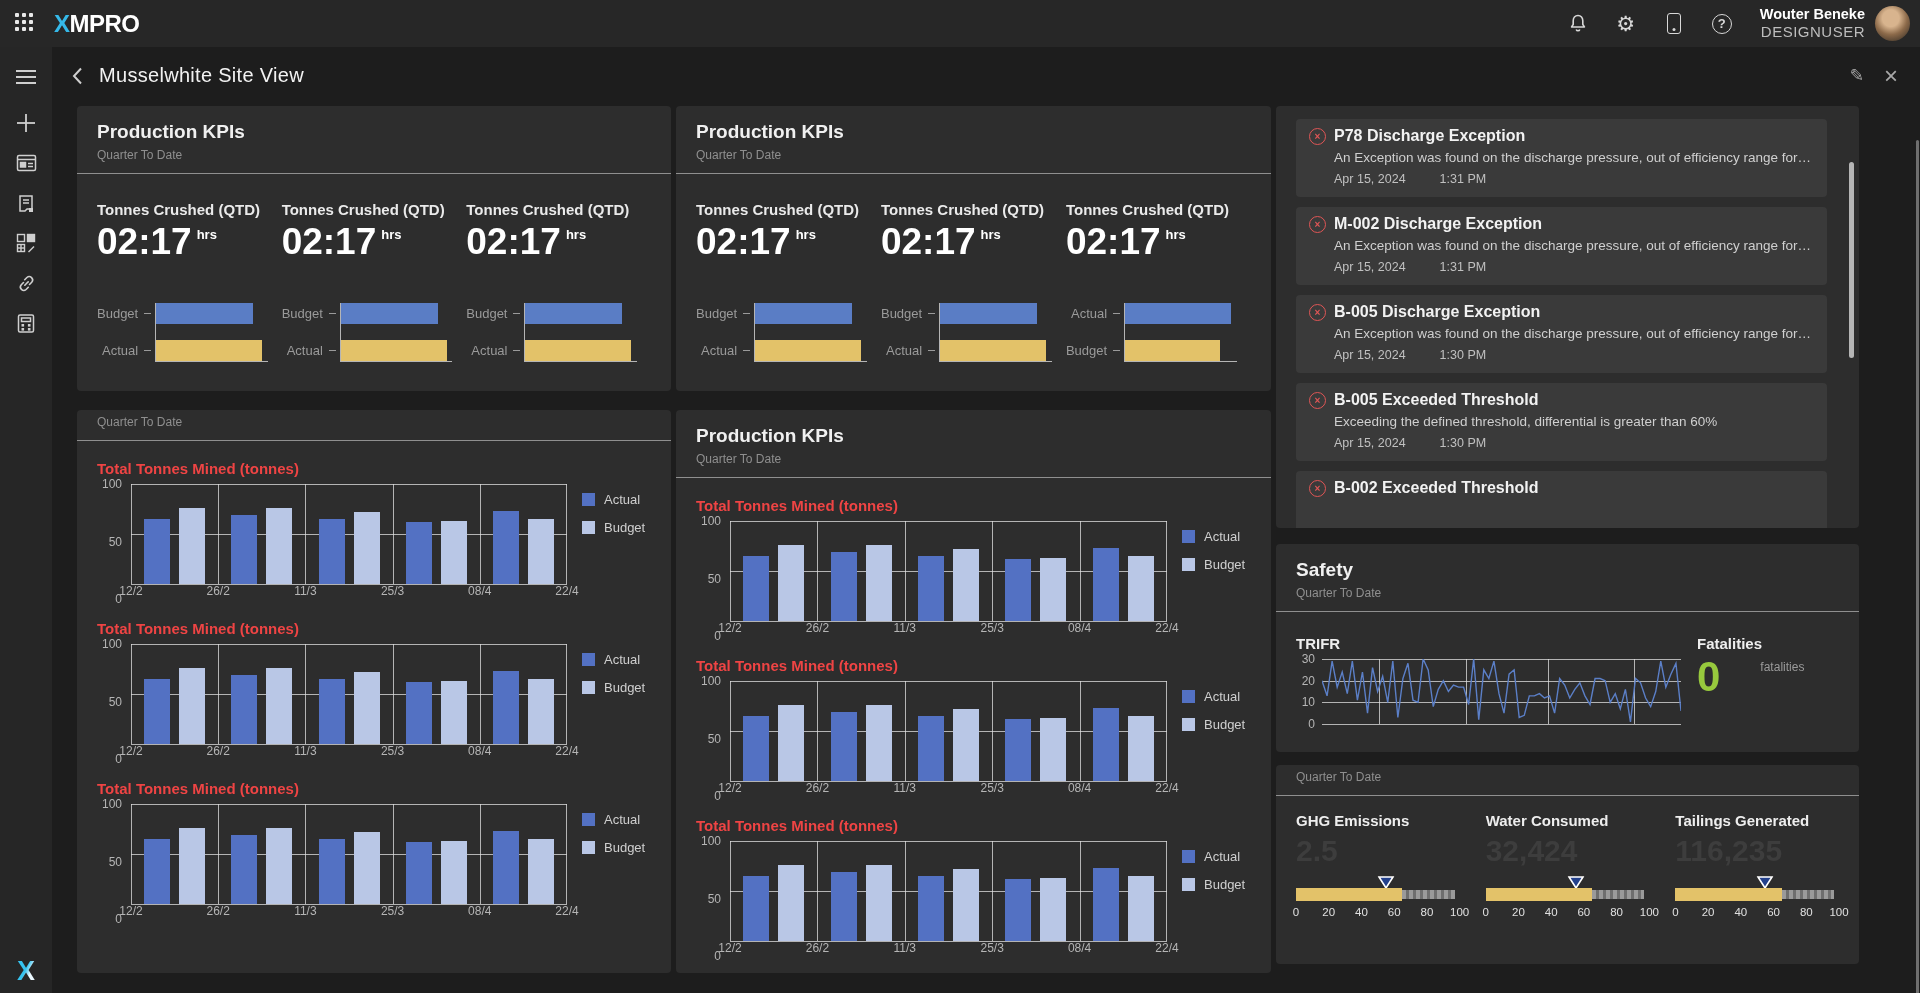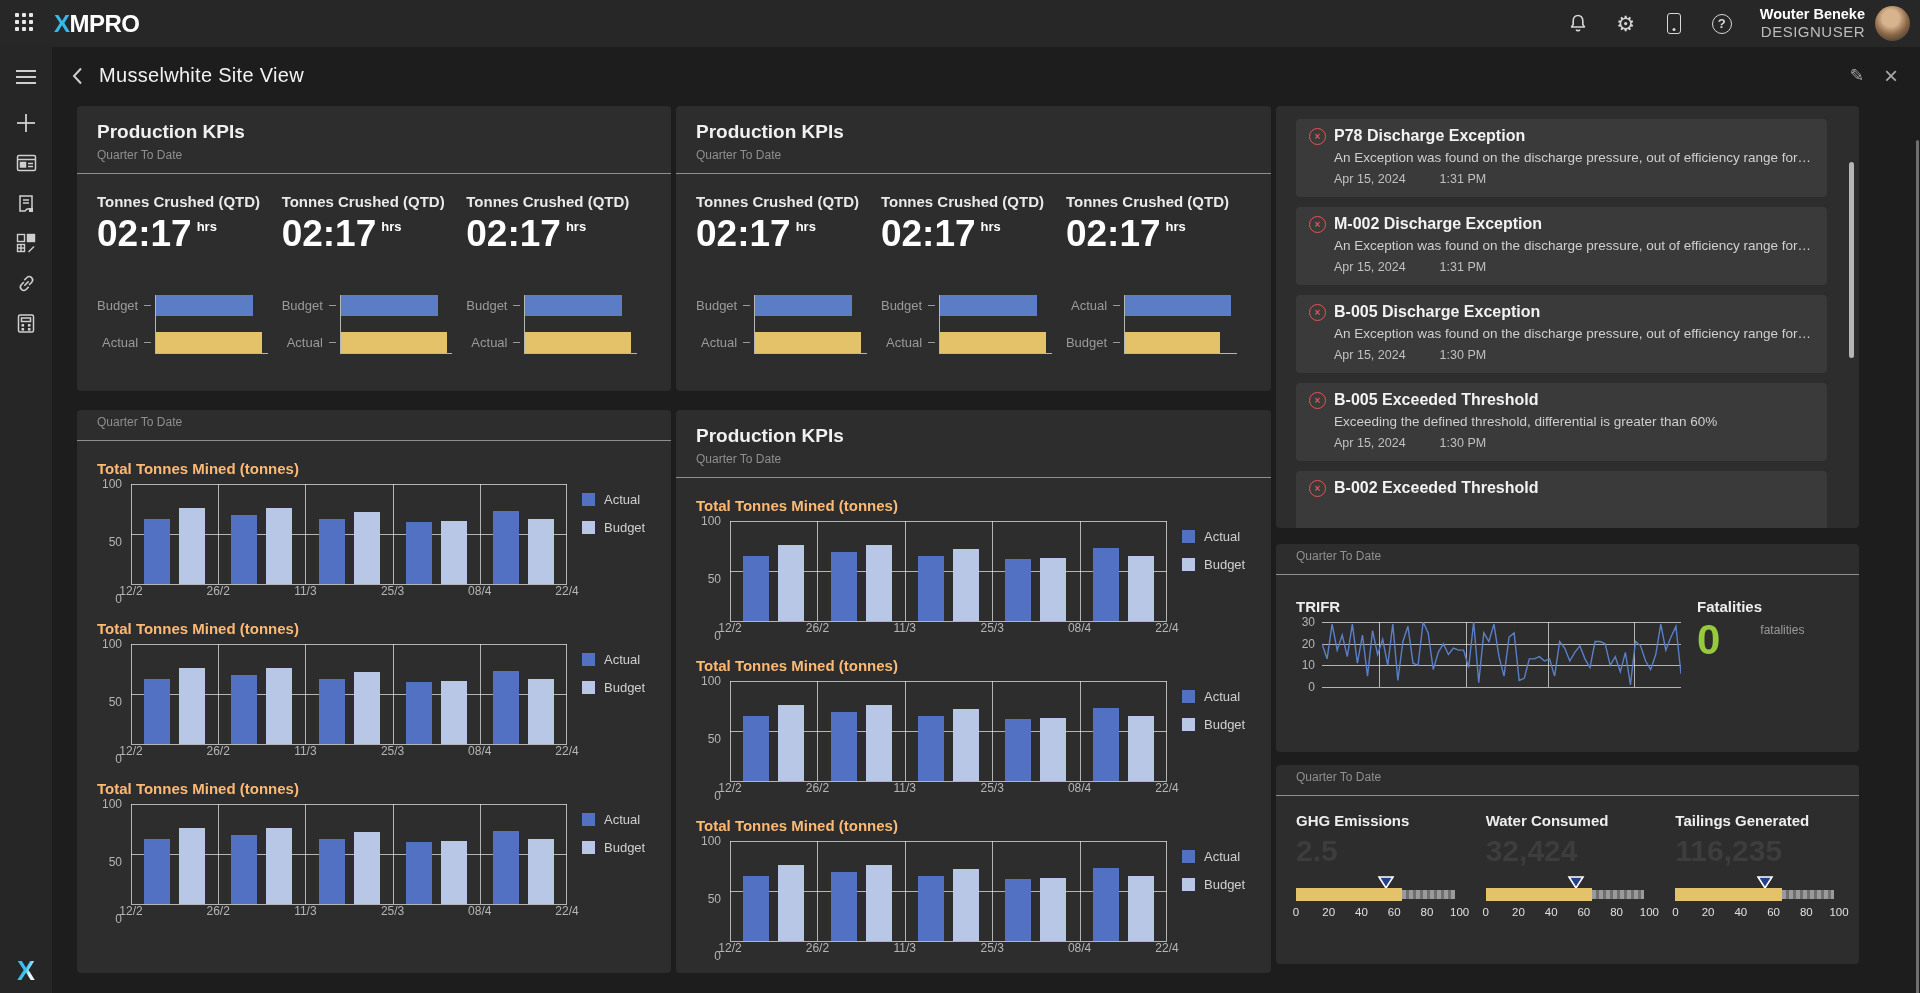--- a/index.html
+++ b/index.html
@@ -65,41 +65,41 @@
 
   .panel { background:#2d2d2d; border-radius:4px; position:relative; overflow:hidden; padding:0 20px; }
   .p-title { font-size:19px; font-weight:bold; color:#f0f0f0; padding-top:15px; }
   .p-sub { font-size:12px; color:#8f8f8f; margin-top:5px; }
   .p-div { border-top:1px solid #8f8f8f; margin:11px -20px 0; }
 
   .kpi-panel { height:285px; }
   .trends-panel { height:563px; margin-top:19px; }
 
   
-  .kpi-cards { display:flex; margin-top:19px; }
+  .kpi-cards { display:flex; margin-top:27px; }
   .kpi-card { width:33.33%; padding-right:14px; }
   .kpi-label { font-size:15px; font-weight:bold; color:#eaeaea; }
   .kpi-value { font-size:37px; font-weight:bold; color:#fff; margin-top:3px; }
   .kpi-unit { font-size:13px; font-weight:bold; position:relative; top:-15px; margin-left:5px; }
   .mbar-chart { display:flex; margin-top:40px; }
   .mbar-labels { display:flex; flex-direction:column; gap:16px; }
   .mbar-labels span { height:21px; display:flex; align-items:center; justify-content:flex-end;
     font-size:13px; color:#9a9a9a; }
   .mbar-labels span::after { content:""; width:7px; height:1px; background:#9a9a9a; margin:0 4px 0 6px; }
   .mbar-axis { flex:1; border-left:1px solid #b5b5b5; border-bottom:1px solid #b5b5b5;
     display:flex; flex-direction:column; gap:16px; }
   .mbar-track { height:21px; }
   .mbar { height:100%; }
   .mbar.blue { background:#5a7dc5; }
   .mbar.yellow { background:#e3c269; }
 
   
   .chart-row { margin-top:21px; }
   .chart-row.first { margin-top:19px; }
-  .chart-title { font-size:15px; font-weight:bold; color:#fdba74; }
+  .chart-title { font-size:15px; font-weight:bold; color:#ef4444; }
   .chart-flex { display:flex; margin-top:7px; }
   .ylab { width:34px; position:relative; }
   .ylab span { position:absolute; right:9px; transform:translateY(-50%); font-size:12px; color:#b5b5b5; }
   .plot-col { flex:1; }
   .plot { height:100px; position:relative; }
   .gl-h, .gl-v { position:absolute; background:rgba(225,225,225,0.75); }
   .gl-h { left:0; right:0; height:1px; }
   .gl-v { top:0; bottom:0; width:1px; }
   .groups { position:absolute; inset:0; display:flex; }
   .group { flex:1; display:flex; align-items:flex-end; justify-content:center; gap:9px; }
@@ -850,20 +850,21 @@
             <div class="exec-card">
               <div class="ec-titlerow">
                 <span class="ec-icon">×</span>
                 <span class="ec-title">B-002 Exceeded Threshold</span>
               </div>
             </div>
           </div>
           <div class="exec-scroll"></div>
         </div>
       <div class="panel safety-panel" id="safety">
+          <div class="p-title">Safety</div>
           <div class="p-sub">Quarter To Date</div>
           <div class="p-div"></div>
           <div class="safety-body">
             <div class="trifr">
               <div class="c-title">TRIFR</div>
               <div class="t-flex">
                 <div class="t-ylab">
                   <span style="top:0%">30</span>
                   <span style="top:33.33%">20</span>
                   <span style="top:66.66%">10</span>

